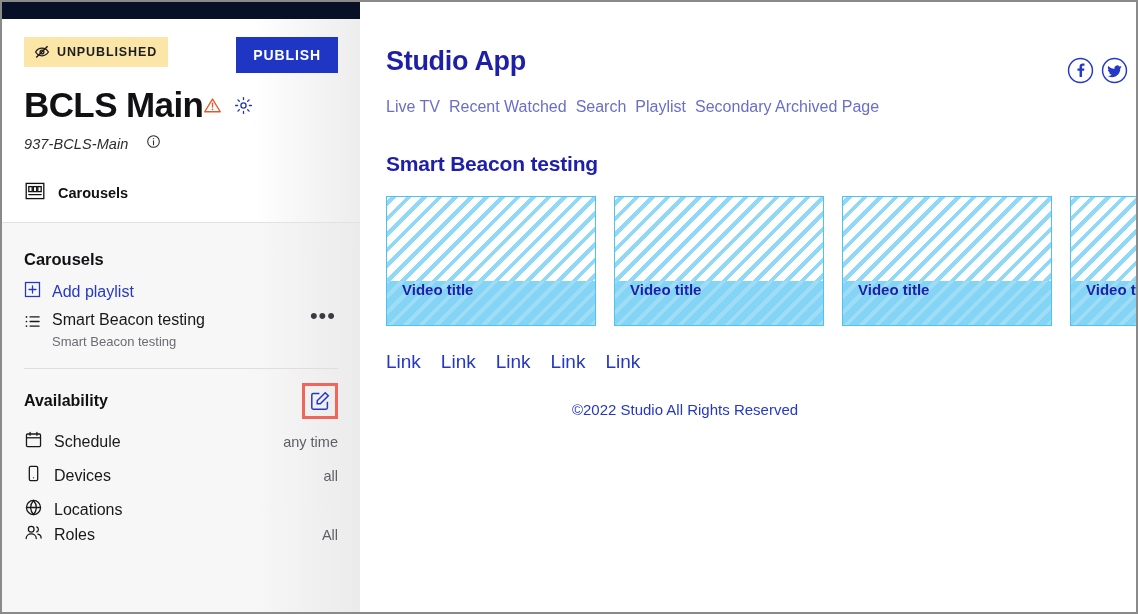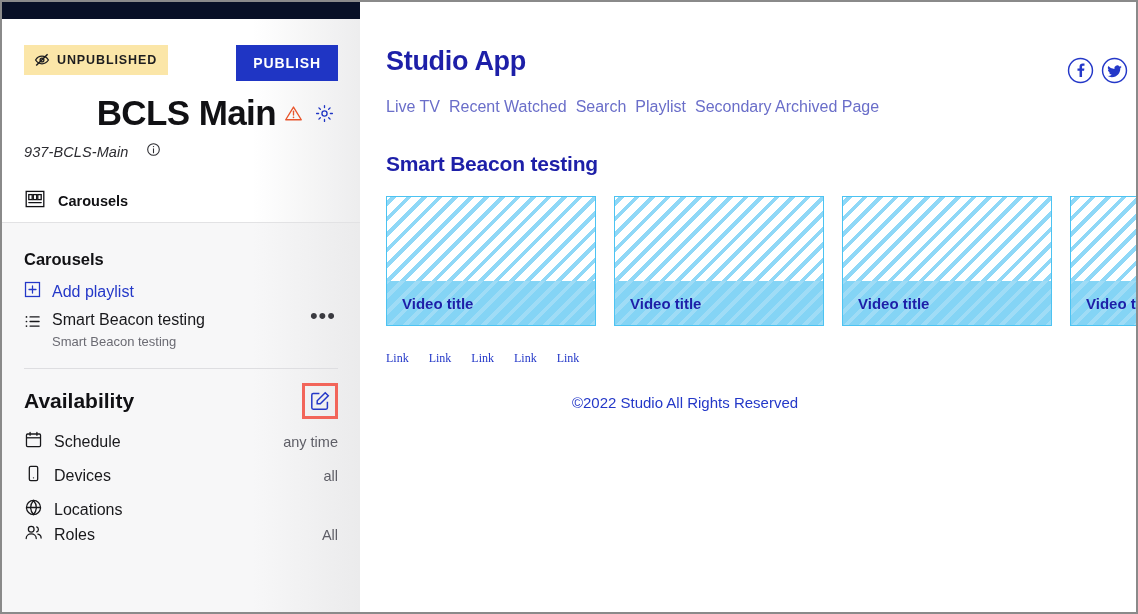--- a/index.html
+++ b/index.html
@@ -27,21 +27,21 @@
     flex: 0 0 358px;
     overflow: hidden;
   }
   .navy-bar {
     height: 17px;
     background: #081026;
     width: 100%;
   }
   .sb-top {
     background: linear-gradient(to right, #ffffff 0%, #ffffff 70%, #ededee 100%);
-    padding: 8px 22px;
+    padding: 0 22px;
     position: relative;
     height: 203px;
   }
   .badge-row {
     display: flex;
     align-items: flex-start;
     justify-content: space-between;
     padding-top: 18px;
   }
   .unpublished-badge {
@@ -65,23 +65,22 @@
     letter-spacing: 0.9px;
     padding: 11px 17px;
     border: none;
     line-height: 1;
     cursor: pointer;
     font-family: "Liberation Sans", sans-serif;
   }
   .title-row {
     display: flex;
     align-items: center;
-    justify-content: flex-end;
+    justify-content: flex-start;
     margin-top: 12px;
-    gap: 8px;
   }
   .page-title {
     font-size: 35px;
     font-weight: bold;
     color: #111114;
     letter-spacing: -0.6px;
     line-height: 1.15;
   }
   .title-icons { display: flex; align-items: center; gap: 12px; padding-right: 4px; }
   .title-icons svg { display: block; }
@@ -147,21 +146,21 @@
 
   .divider {
     height: 1px; background: #dedee1;
     margin: 19px 0 0 0;
   }
 
   .avail-head-row {
     display: flex; align-items: center; justify-content: space-between;
     margin-top: 14px;
   }
-  .avail-head { font-size: 21px; font-weight: bold; color: #111114; }
+  .avail-head { font-size: 16px; font-weight: bold; color: #111114; }
   .edit-hl {
     border: 3px solid #f2655a;
     padding: 3px;
     display: inline-flex;
     cursor: pointer;
   }
   .edit-box {
     width: 24px; height: 24px;
     display: flex; align-items: center; justify-content: center;
   }
@@ -240,40 +239,38 @@
   .vcard .foot {
     width: 100%;
     height: 44px;
     background-color: #8ad6f5;
     background-image: repeating-linear-gradient(
       -45deg,
       #9fdcf6 0px, #9fdcf6 4px,
       #84d4f5 4px, #84d4f5 11px
     );
     display: flex;
-    align-items: center;
     padding-left: 15px;
   }
   .vcard .foot span {
     font-size: 15px;
     font-weight: bold;
     color: #1d1fa8;
     white-space: nowrap;
   }
   .foot-links {
     display: flex;
     gap: 20px;
     margin-top: 25px;
   }
   .foot-links a {
-    font-size: 12px;
+    font-size: 19px;
     color: #2438c8;
     text-decoration: none;
     cursor: pointer;
-    font-family: Liberation Serif, serif;
   }
   .copyright {
     font-size: 15px;
     color: #2438c8;
     margin-top: 28px;
     text-align: center;
     padding-right: 140px;
   }
 </style>
 </head>

